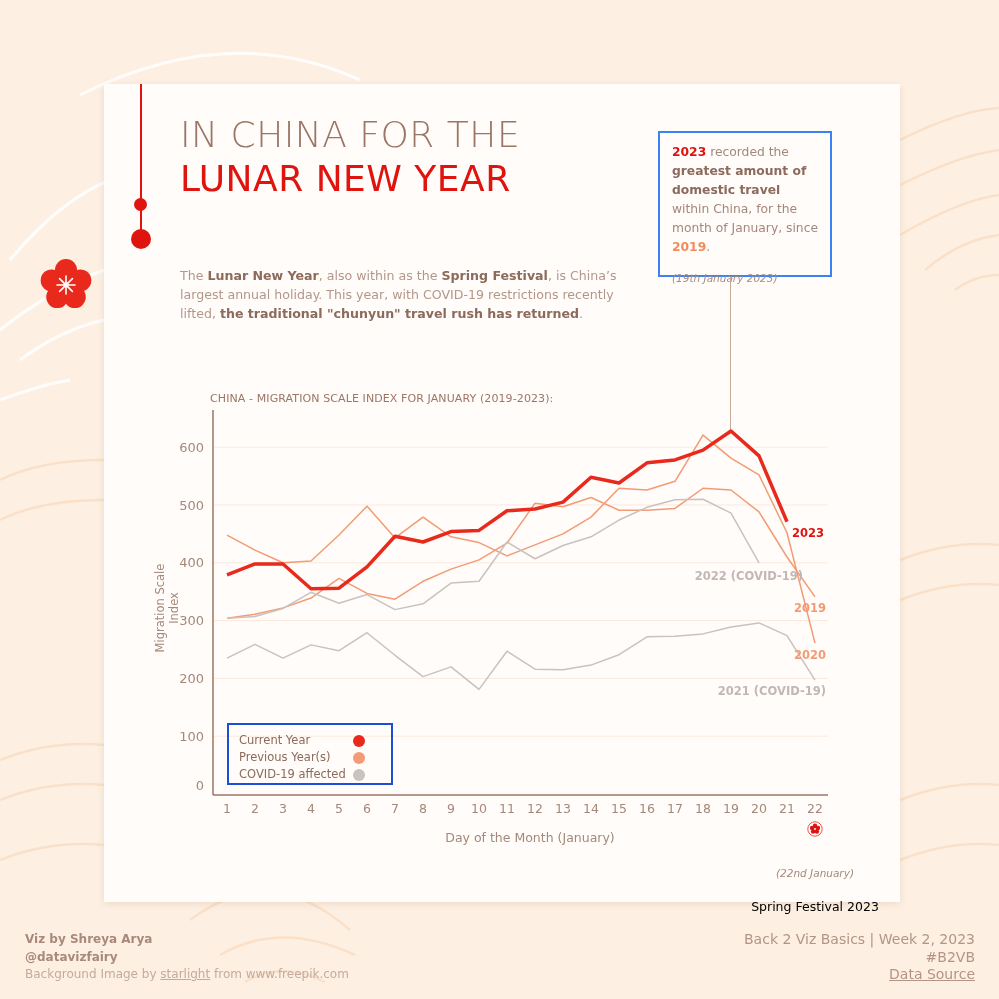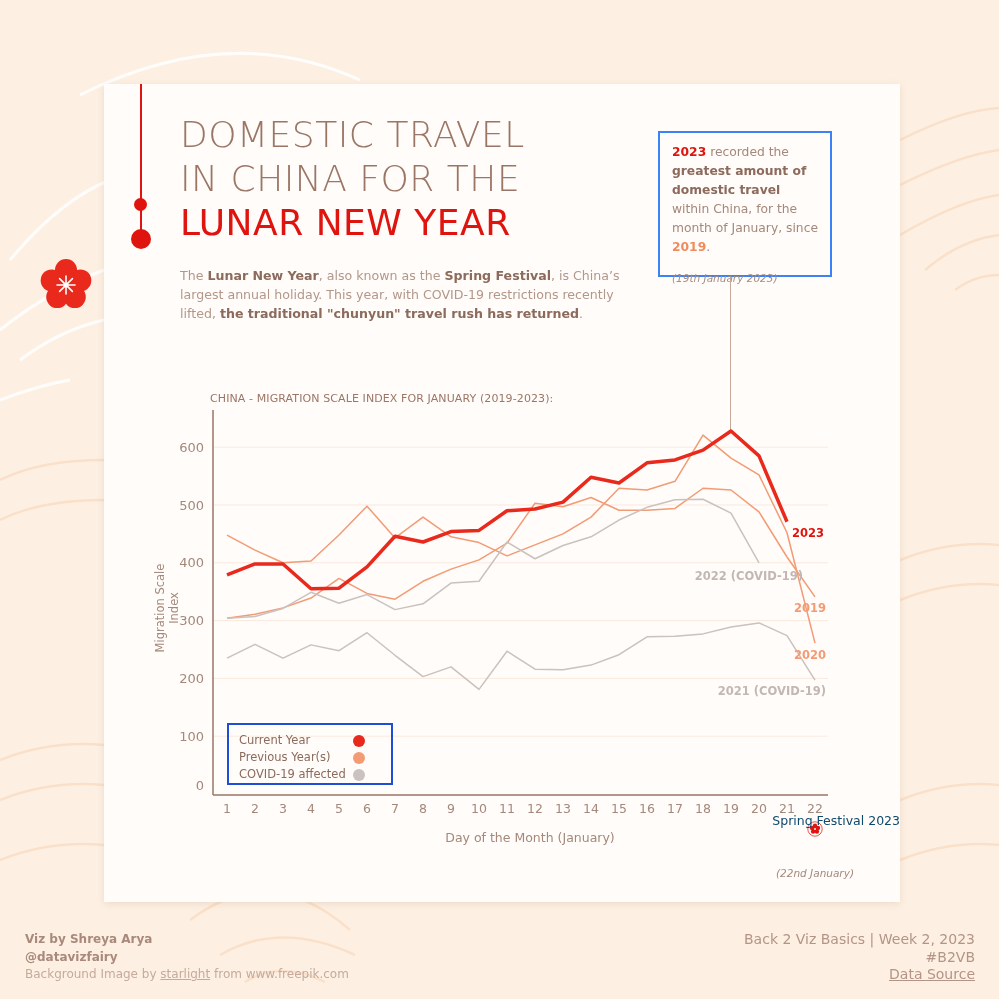--- a/index.html
+++ b/index.html
@@ -44,21 +44,21 @@
     transform: rotate(-90deg); font-size: 11.5px; color: #a4887b;
   }
   .xaxis-label { position: absolute; left: 380px; top: 830px; width: 300px; text-align: center; font-size: 12.5px; color: #a4887b; }
   .legend {
     position: absolute; left: 227px; top: 723px; width: 166px; height: 62px;
     border: 2px solid #1d4ed8; padding: 7px 10px; font-size: 11.5px; color: #8c6a5c;
   }
   .legend-row { height: 17px; line-height: 17px; position: relative; }
   .legend-dot { position: absolute; right: 16px; top: 3px; width: 12px; height: 12px; border-radius: 50%; }
   .sf-icon { position: absolute; left: 807px; top: 821px; width: 16px; height: 16px; }
-  .sf-label { position: absolute; left: 730px; top: 813px; width: 170px; text-align: right; font-size: 12.5px; color: #0c4a6e; }
+  .sf-label { position: absolute; left: 730px; top: 899px; width: 170px; text-align: center; font-size: 12.5px; color: #000000; }
   .sf-date { position: absolute; left: 730px; top: 867px; width: 170px; text-align: center; font-size: 10.5px; font-style: italic; color: #a4887b; }
   .flower { position: absolute; left: 36px; top: 255px; width: 60px; height: 60px; }
   .footer-left { position: absolute; left: 25px; top: 931px; font-size: 12px; line-height: 17.5px; color: #b39486; }
   .footer-left .strong { color: #a8897b; font-weight: 600; }
   .footer-left .light { color: #c4aa9d; }
   .footer-right { position: absolute; right: 24px; top: 931px; text-align: right; font-size: 14px; line-height: 17.5px; color: #b39486; }
   .link { text-decoration: underline; }
 </style>
 </head>
 <body>
@@ -110,26 +110,25 @@
   <g stroke="#ffffff" stroke-width="1.6" stroke-linecap="round">
     <line x1="30" y1="21" x2="30" y2="39"></line>
     <line x1="21" y1="30" x2="39" y2="30"></line>
     <line x1="23.6" y1="23.6" x2="36.4" y2="36.4"></line>
     <line x1="36.4" y1="23.6" x2="23.6" y2="36.4"></line>
   </g>
   <circle cx="30" cy="30" r="2.5" fill="#ffffff"></circle>
 </svg>
 
 <div class="title">
-  <div class="title-line">DOMESTIC TRAVEL</div>
   <div class="title-line">IN CHINA FOR THE</div>
   <div class="title-line red">LUNAR NEW YEAR</div>
 </div>
 
-<div class="intro"><span>The </span><b>Lunar New Year</b><span>, also known as the </span><b>Spring Festival</b><span>, is China’s largest annual holiday. This year, with COVID-19 restrictions recently lifted, </span><b>the traditional "chunyun" travel rush has returned</b><span>.</span></div>
+<div class="intro"><span>The </span><b>Lunar New Year</b><span>, also within as the </span><b>Spring Festival</b><span>, is China’s largest annual holiday. This year, with COVID-19 restrictions recently lifted, </span><b>the traditional "chunyun" travel rush has returned</b><span>.</span></div>
 
 <div class="callout">
   <div><span class="red">2023</span><span> recorded the </span><b>greatest amount of domestic travel</b><span> within China, for the month of January, since </span><span class="orange">2019</span><span>.</span></div>
   <div class="date">(19th January 2023)</div>
 </div>
 <div class="callout-line"></div>
 
 <div class="chart-title">CHINA - MIGRATION SCALE INDEX FOR JANUARY (2019-2023):</div>
 
 <svg id="chart" viewBox="0 0 999 999">

